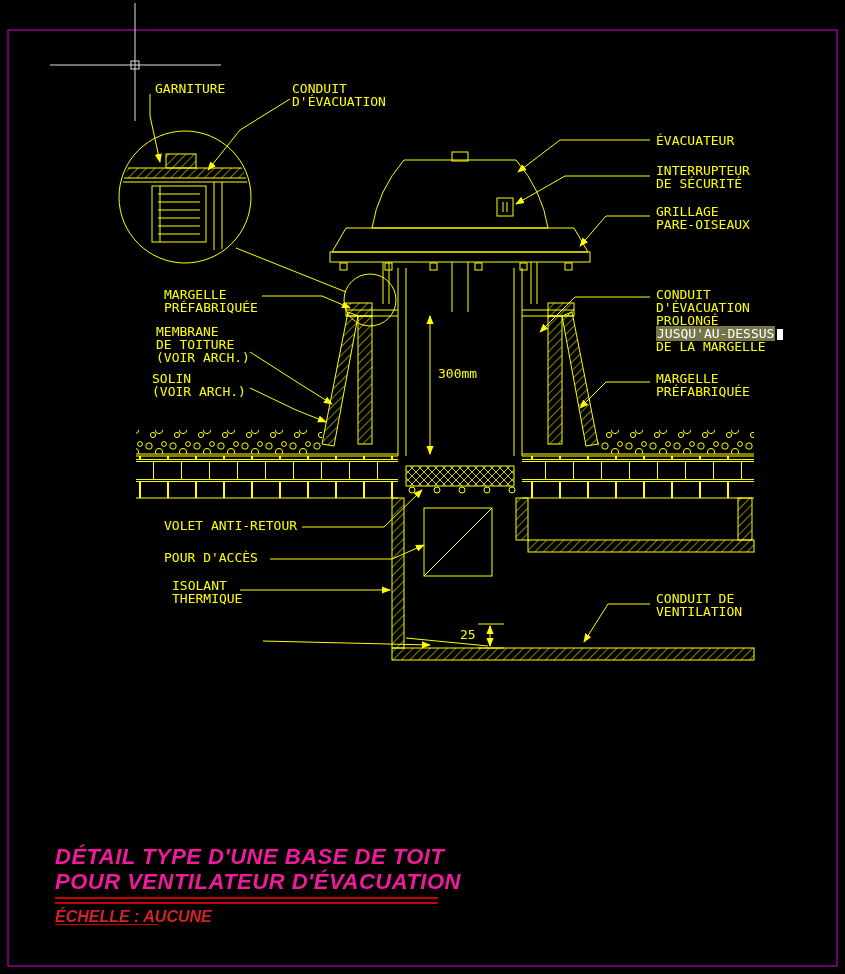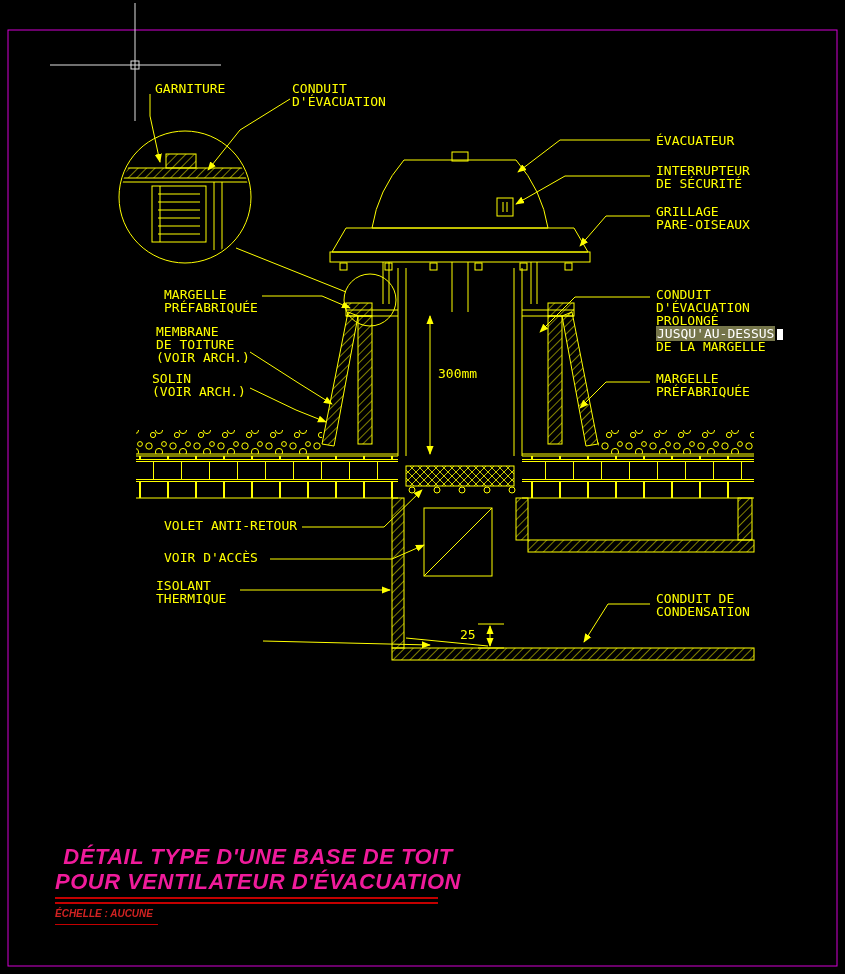--- a/index.html
+++ b/index.html
@@ -9,27 +9,27 @@
   .lbl{position:absolute;font:13px/13px "DejaVu Sans Mono",monospace;color:#ffff00;
        white-space:nowrap;z-index:3;}
   .lbl div{min-height:13px;}
   .dim{position:absolute;font:13px/13px "DejaVu Sans Mono",monospace;color:#ffff00;
        white-space:nowrap;z-index:3;}
   .hl{background:#75754a;color:#ffffff;padding:0 1px;}
   .caret{display:inline-block;width:6px;height:11px;background:#ffffff;
          vertical-align:middle;margin-left:2px;}
   .title-block{position:absolute;left:55px;top:844px;z-index:3;
        font-family:"Liberation Sans",sans-serif;font-weight:bold;font-style:italic;
-       font-size:22px;line-height:25px;color:#f01b9b;letter-spacing:.5px;white-space:nowrap;text-align:center;}
+       font-size:22px;line-height:25px;color:#f01b9b;letter-spacing:.5px;white-space:nowrap;}
   .rule{position:absolute;left:55px;width:383px;background:#c40000;z-index:3;}
   .rule1{top:897px;height:2px;}
   .rule2{top:902px;height:2px;}
   .scale-note{position:absolute;left:55px;top:908px;z-index:3;
        font-family:"Liberation Sans",sans-serif;font-weight:bold;font-style:italic;
-       font-size:10px;color:#d22222;white-space:nowrap;}
+       font-size:16px;color:#d22222;white-space:nowrap;}
   .scale-rule{position:absolute;left:55px;top:924px;width:103px;height:1px;
        background:#c40000;z-index:3;}
 </style>
 </head>
 <body>
 
 <div class="page">
 
   <svg class="draw" width="845" height="974" viewBox="0 0 845 974">
     <defs>
@@ -243,32 +243,32 @@
     <div>PRÉFABRIQUÉE</div>
   </div>
 
   <div class="dim" style="left:438px;top:367px">300mm</div>
 
   <div class="lbl" style="left:164px;top:519px">
     <div>VOLET ANTI-RETOUR</div>
   </div>
 
   <div class="lbl" style="left:164px;top:551px">
-    <div>VOIR D'ACCÈS</div>
-  </div>
-
-  <div class="lbl" style="left:156px;top:579px">
+    <div>POUR D'ACCÈS</div>
+  </div>
+
+  <div class="lbl" style="left:172px;top:579px">
     <div>ISOLANT</div>
     <div>THERMIQUE</div>
   </div>
 
 
   <div class="lbl" style="left:656px;top:592px">
     <div>CONDUIT DE</div>
-    <div>CONDENSATION</div>
+    <div>VENTILATION</div>
   </div>
 
   <div class="dim" style="left:460px;top:628px">25</div>
 
   <div class="title-block">
     <div>DÉTAIL TYPE D'UNE BASE DE TOIT</div>
     <div>POUR VENTILATEUR D'ÉVACUATION</div>
   </div>
   <div class="rule rule1"></div>
   <div class="rule rule2"></div>

